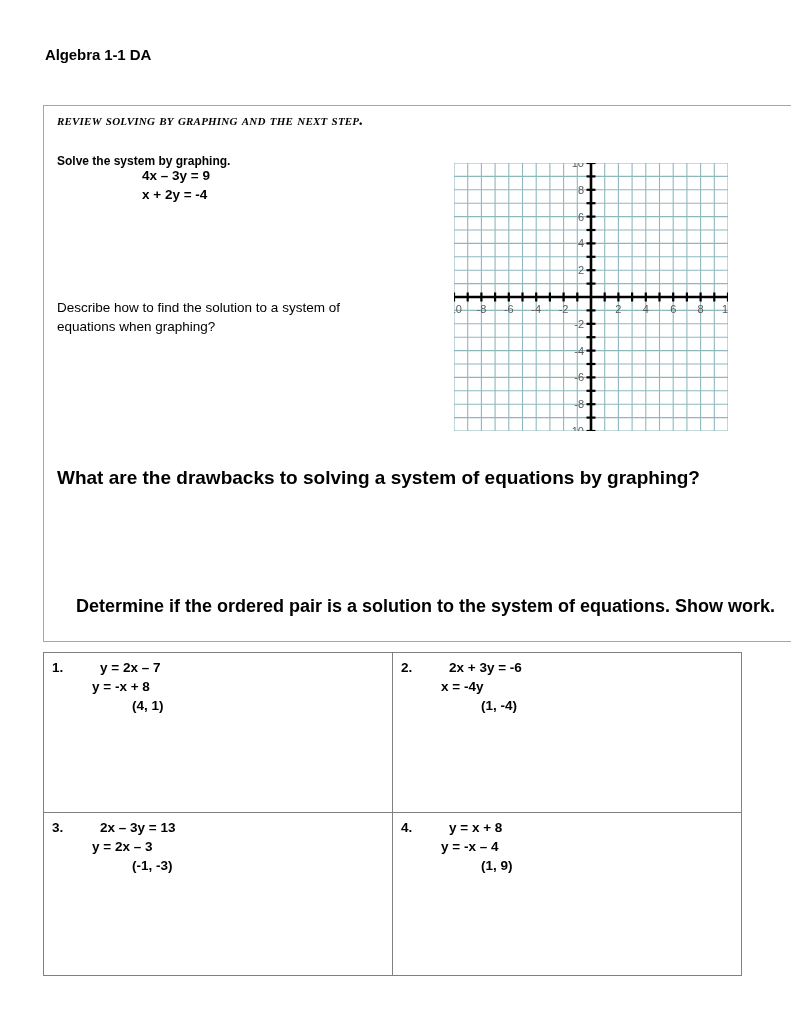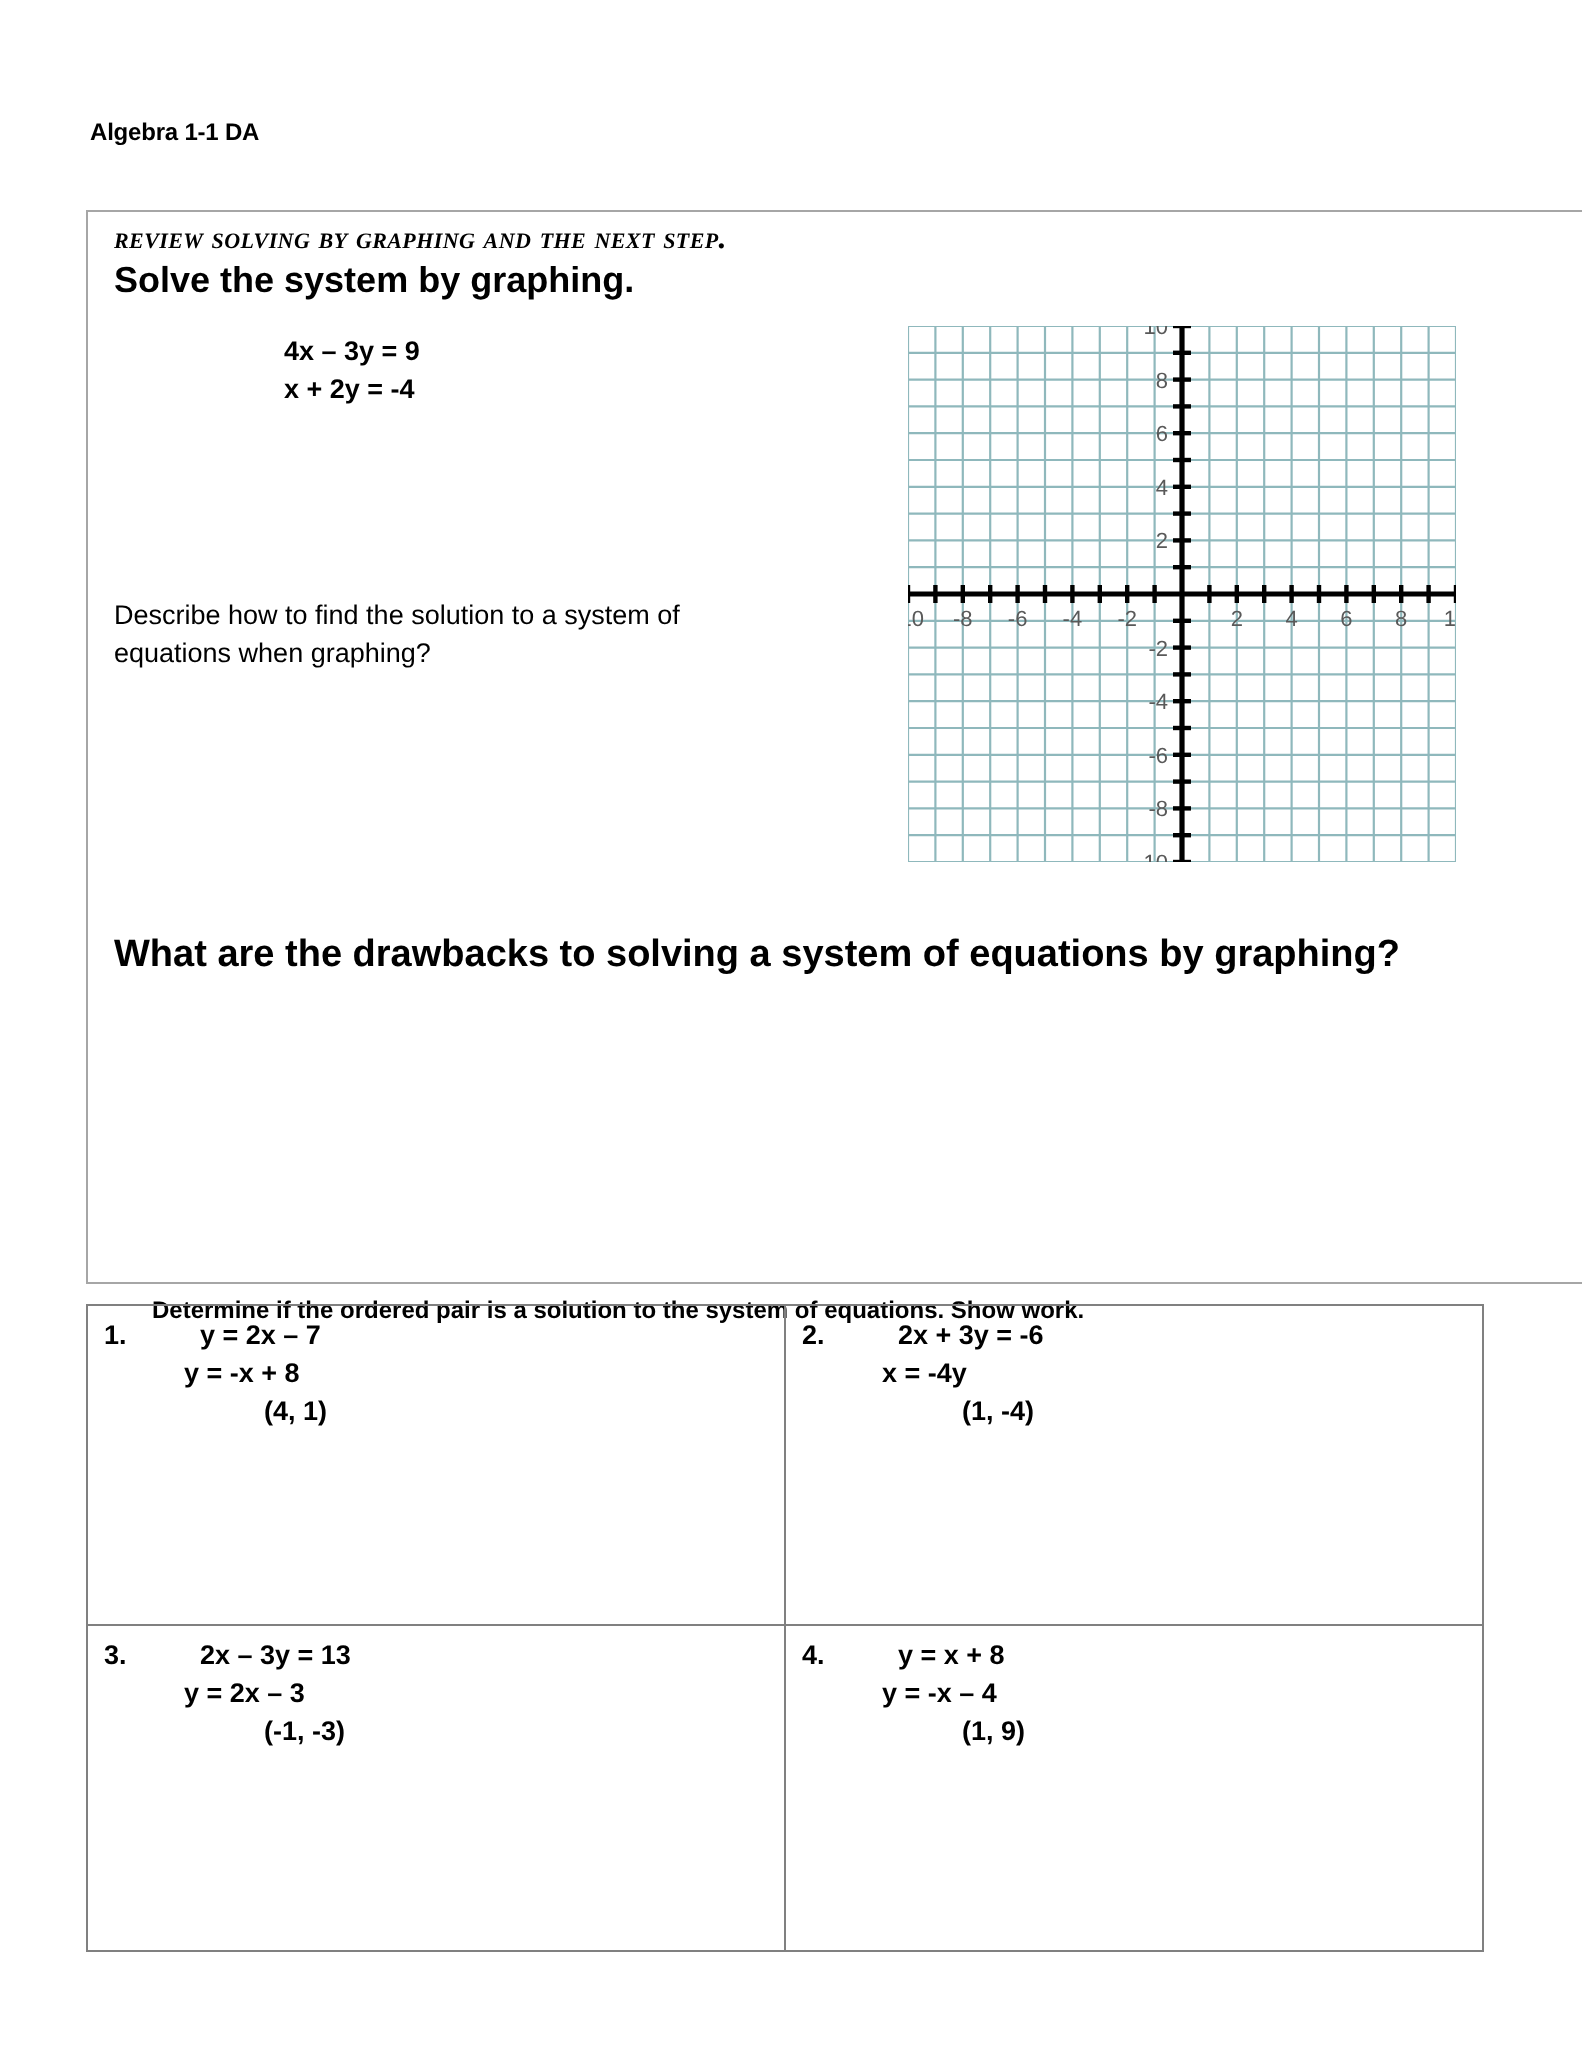--- a/index.html
+++ b/index.html
@@ -14,25 +14,24 @@
     font-family: "Liberation Sans", sans-serif;
     color: #000000;
     overflow: hidden;
   }
 
   
   .doc-header {
     position: absolute;
     left: 45px;
     top: 45px;
-    font-size: 12px;
+    font-size: 15px;
     font-weight: bold;
     line-height: 19px;
     letter-spacing: -0.1px;
-    margin-top: 12px;
   }
   .doc-header div { white-space: nowrap; }
 
   
   .review-box {
     position: absolute;
     left: 43px;
     top: 105px;
     width: 781px;
     height: 537px;
@@ -50,22 +49,22 @@
     font-size: 16px;
     font-variant: small-caps;
     text-transform: lowercase;
     letter-spacing: 0.2px;
     white-space: nowrap;
   }
 
   .q-solve {
     position: absolute;
     left: 13px;
-    top: 24px;
-    font-size: 18px;
+    top: 48px;
+    font-size: 12px;
     font-weight: bold;
     white-space: nowrap;
   }
   .eq-list {
     position: absolute;
     left: 98px;
     top: 60px;
     font-size: 13.5px;
     font-weight: bold;
     line-height: 19px;
@@ -99,22 +98,22 @@
     top: 57px;     
     width: 274px;
     height: 268px;
   }
   .graph svg { display: block; }
 
   
   .instruction {
     position: absolute;
     left: 45px;
-    top: 648px;
-    font-size: 12px;
+    top: 596px;
+    font-size: 18px;
     font-weight: bold;
     white-space: nowrap;
     padding-left: 31px;
   }
 
   
   .prob-table {
     position: absolute;
     left: 43px;
     top: 652px;

